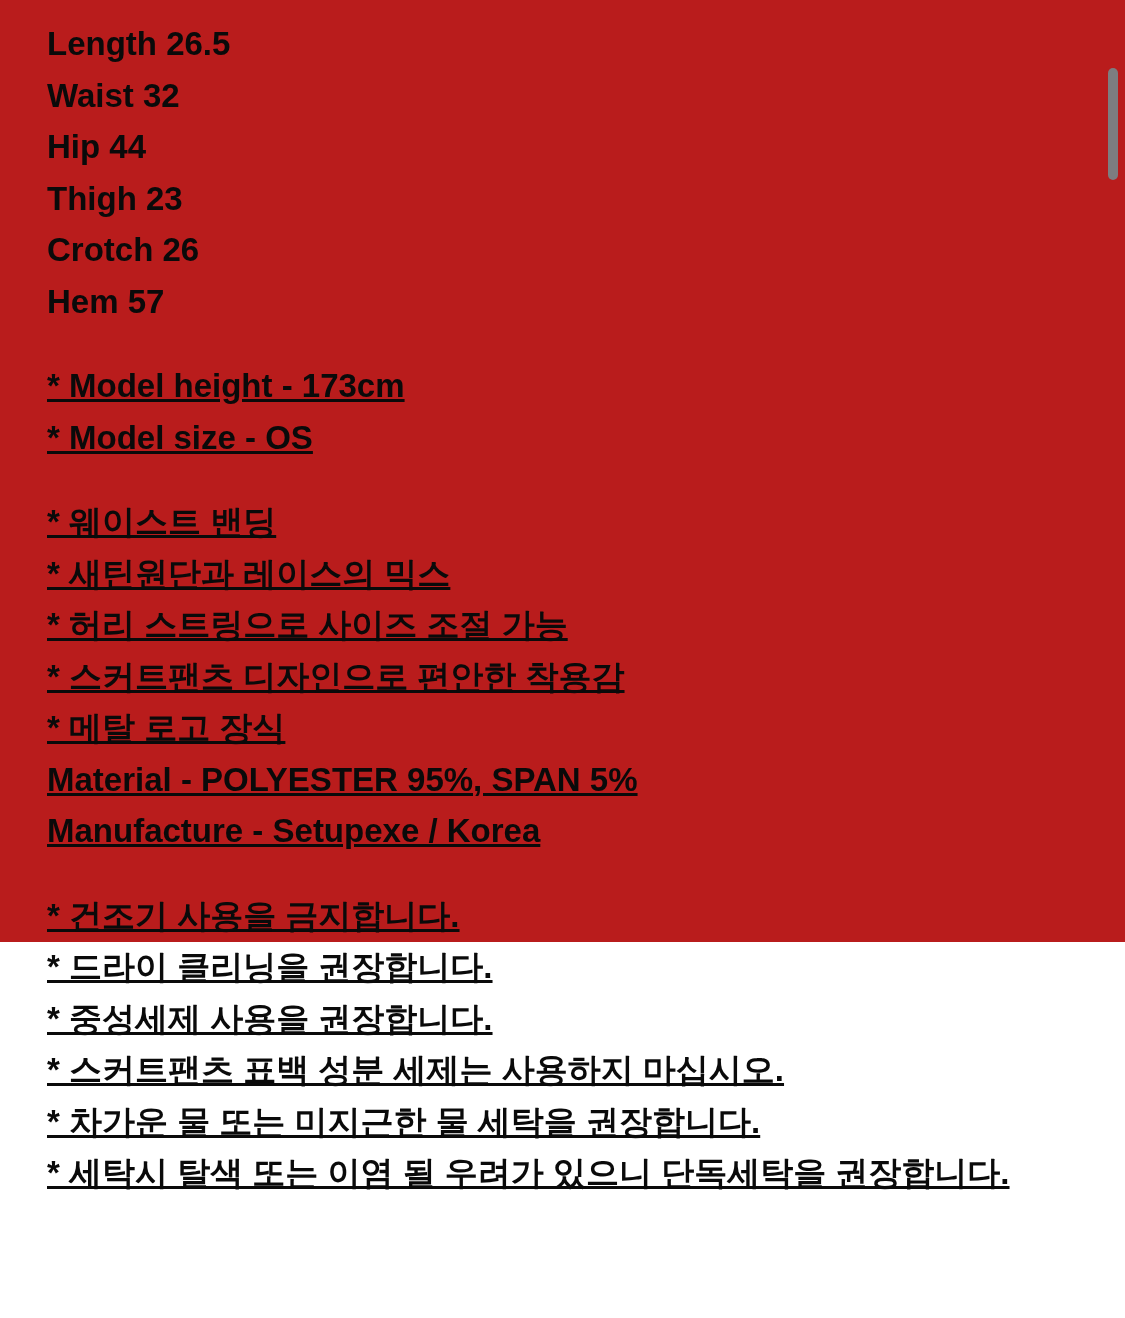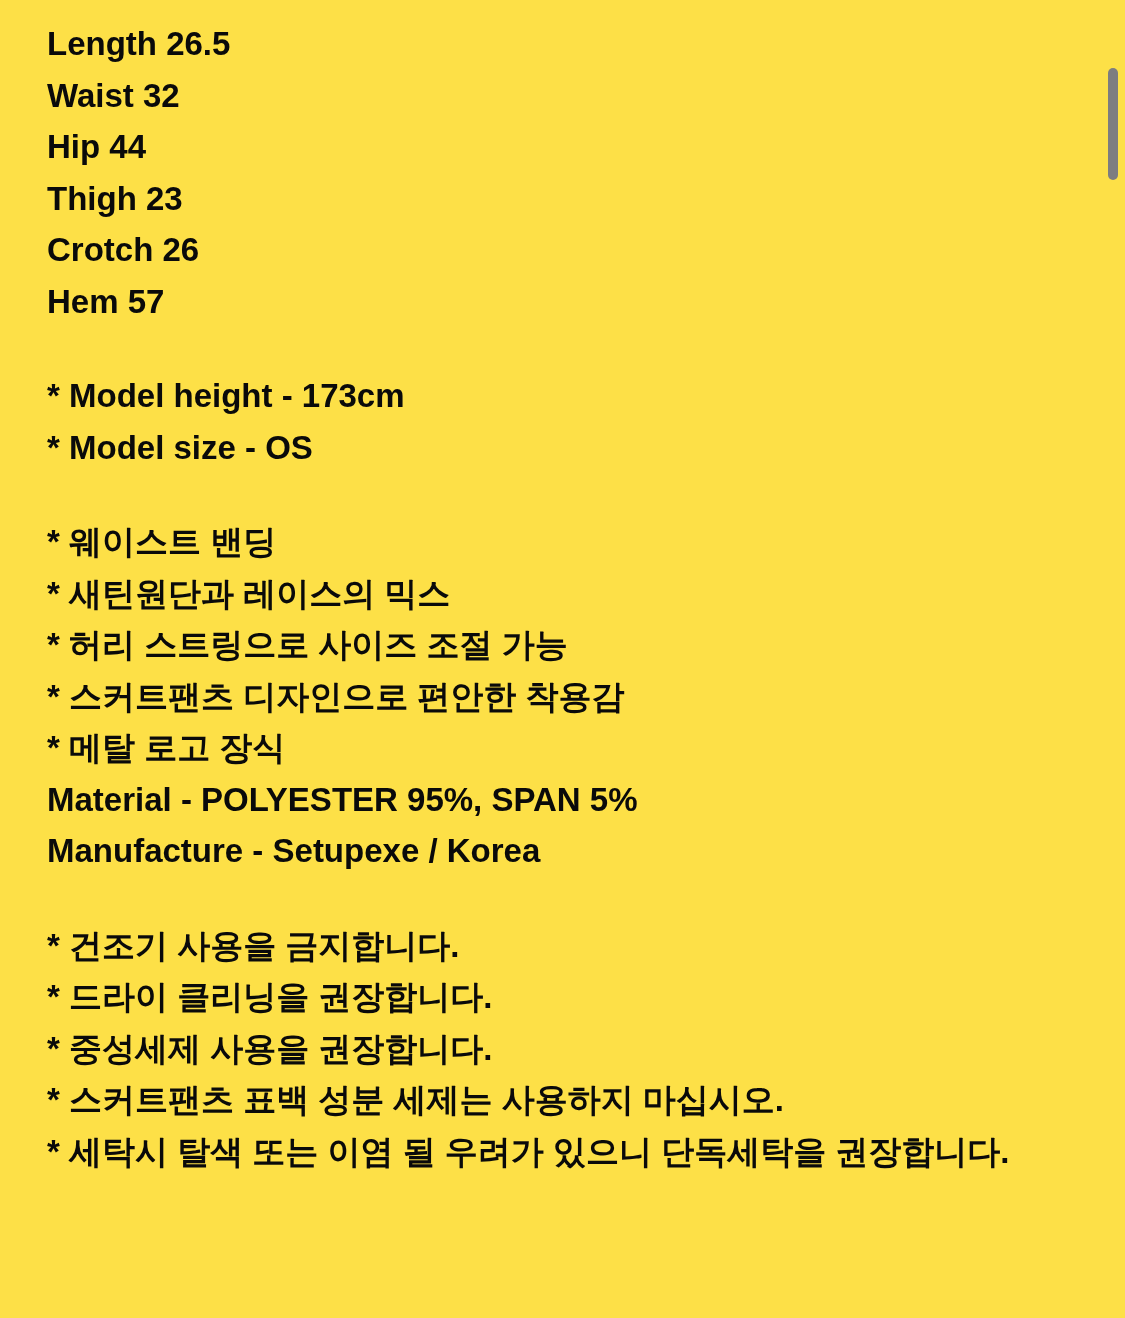--- a/index.html
+++ b/index.html
@@ -6,35 +6,36 @@
   html, body {
     width: 1125px;
     height: 1318px;
     background: #ffffff;
     overflow: hidden;
     font-family: "Liberation Sans", "DejaVu Sans", sans-serif;
   }
   .page {
     position: relative;
     width: 1125px;
-    height: 1318px;
-    background: #fde047;
+    height: 942px;
+    background: #b91c1c;
   }
   .content {
     position: absolute;
     top: 18px;
     left: 47px;
     right: 70px;
     color: #0a0a0a;
     font-weight: 700;
     font-size: 33px;
     line-height: 51.5px;
   }
   .para + .para {
-    margin-top: 43px;
+    margin-top: 33px;
+    text-decoration: underline;
   }
   .line {
     white-space: nowrap;
   }
   .scrollbar-track {
     position: absolute;
     top: 0;
     right: 6px;
     width: 12px;
     height: 1318px;
@@ -78,20 +79,21 @@
       <div class="line">* 메탈 로고 장식</div>
       <div class="line">Material - POLYESTER 95%, SPAN 5%</div>
       <div class="line">Manufacture - Setupexe / Korea</div>
     </section>
 
     <section class="para">
       <div class="line">* 건조기 사용을 금지합니다.</div>
       <div class="line">* 드라이 클리닝을 권장합니다.</div>
       <div class="line">* 중성세제 사용을 권장합니다.</div>
       <div class="line">* 스커트팬츠 표백 성분 세제는 사용하지 마십시오.</div>
+      <div class="line">* 차가운 물 또는 미지근한 물 세탁을 권장합니다.</div>
       <div class="line">* 세탁시 탈색 또는 이염 될 우려가 있으니 단독세탁을 권장합니다.</div>
     </section>
 
   </main>
 
   <div class="scrollbar-track">
     <div class="scrollbar-thumb"></div>
   </div>
 
 </div>

